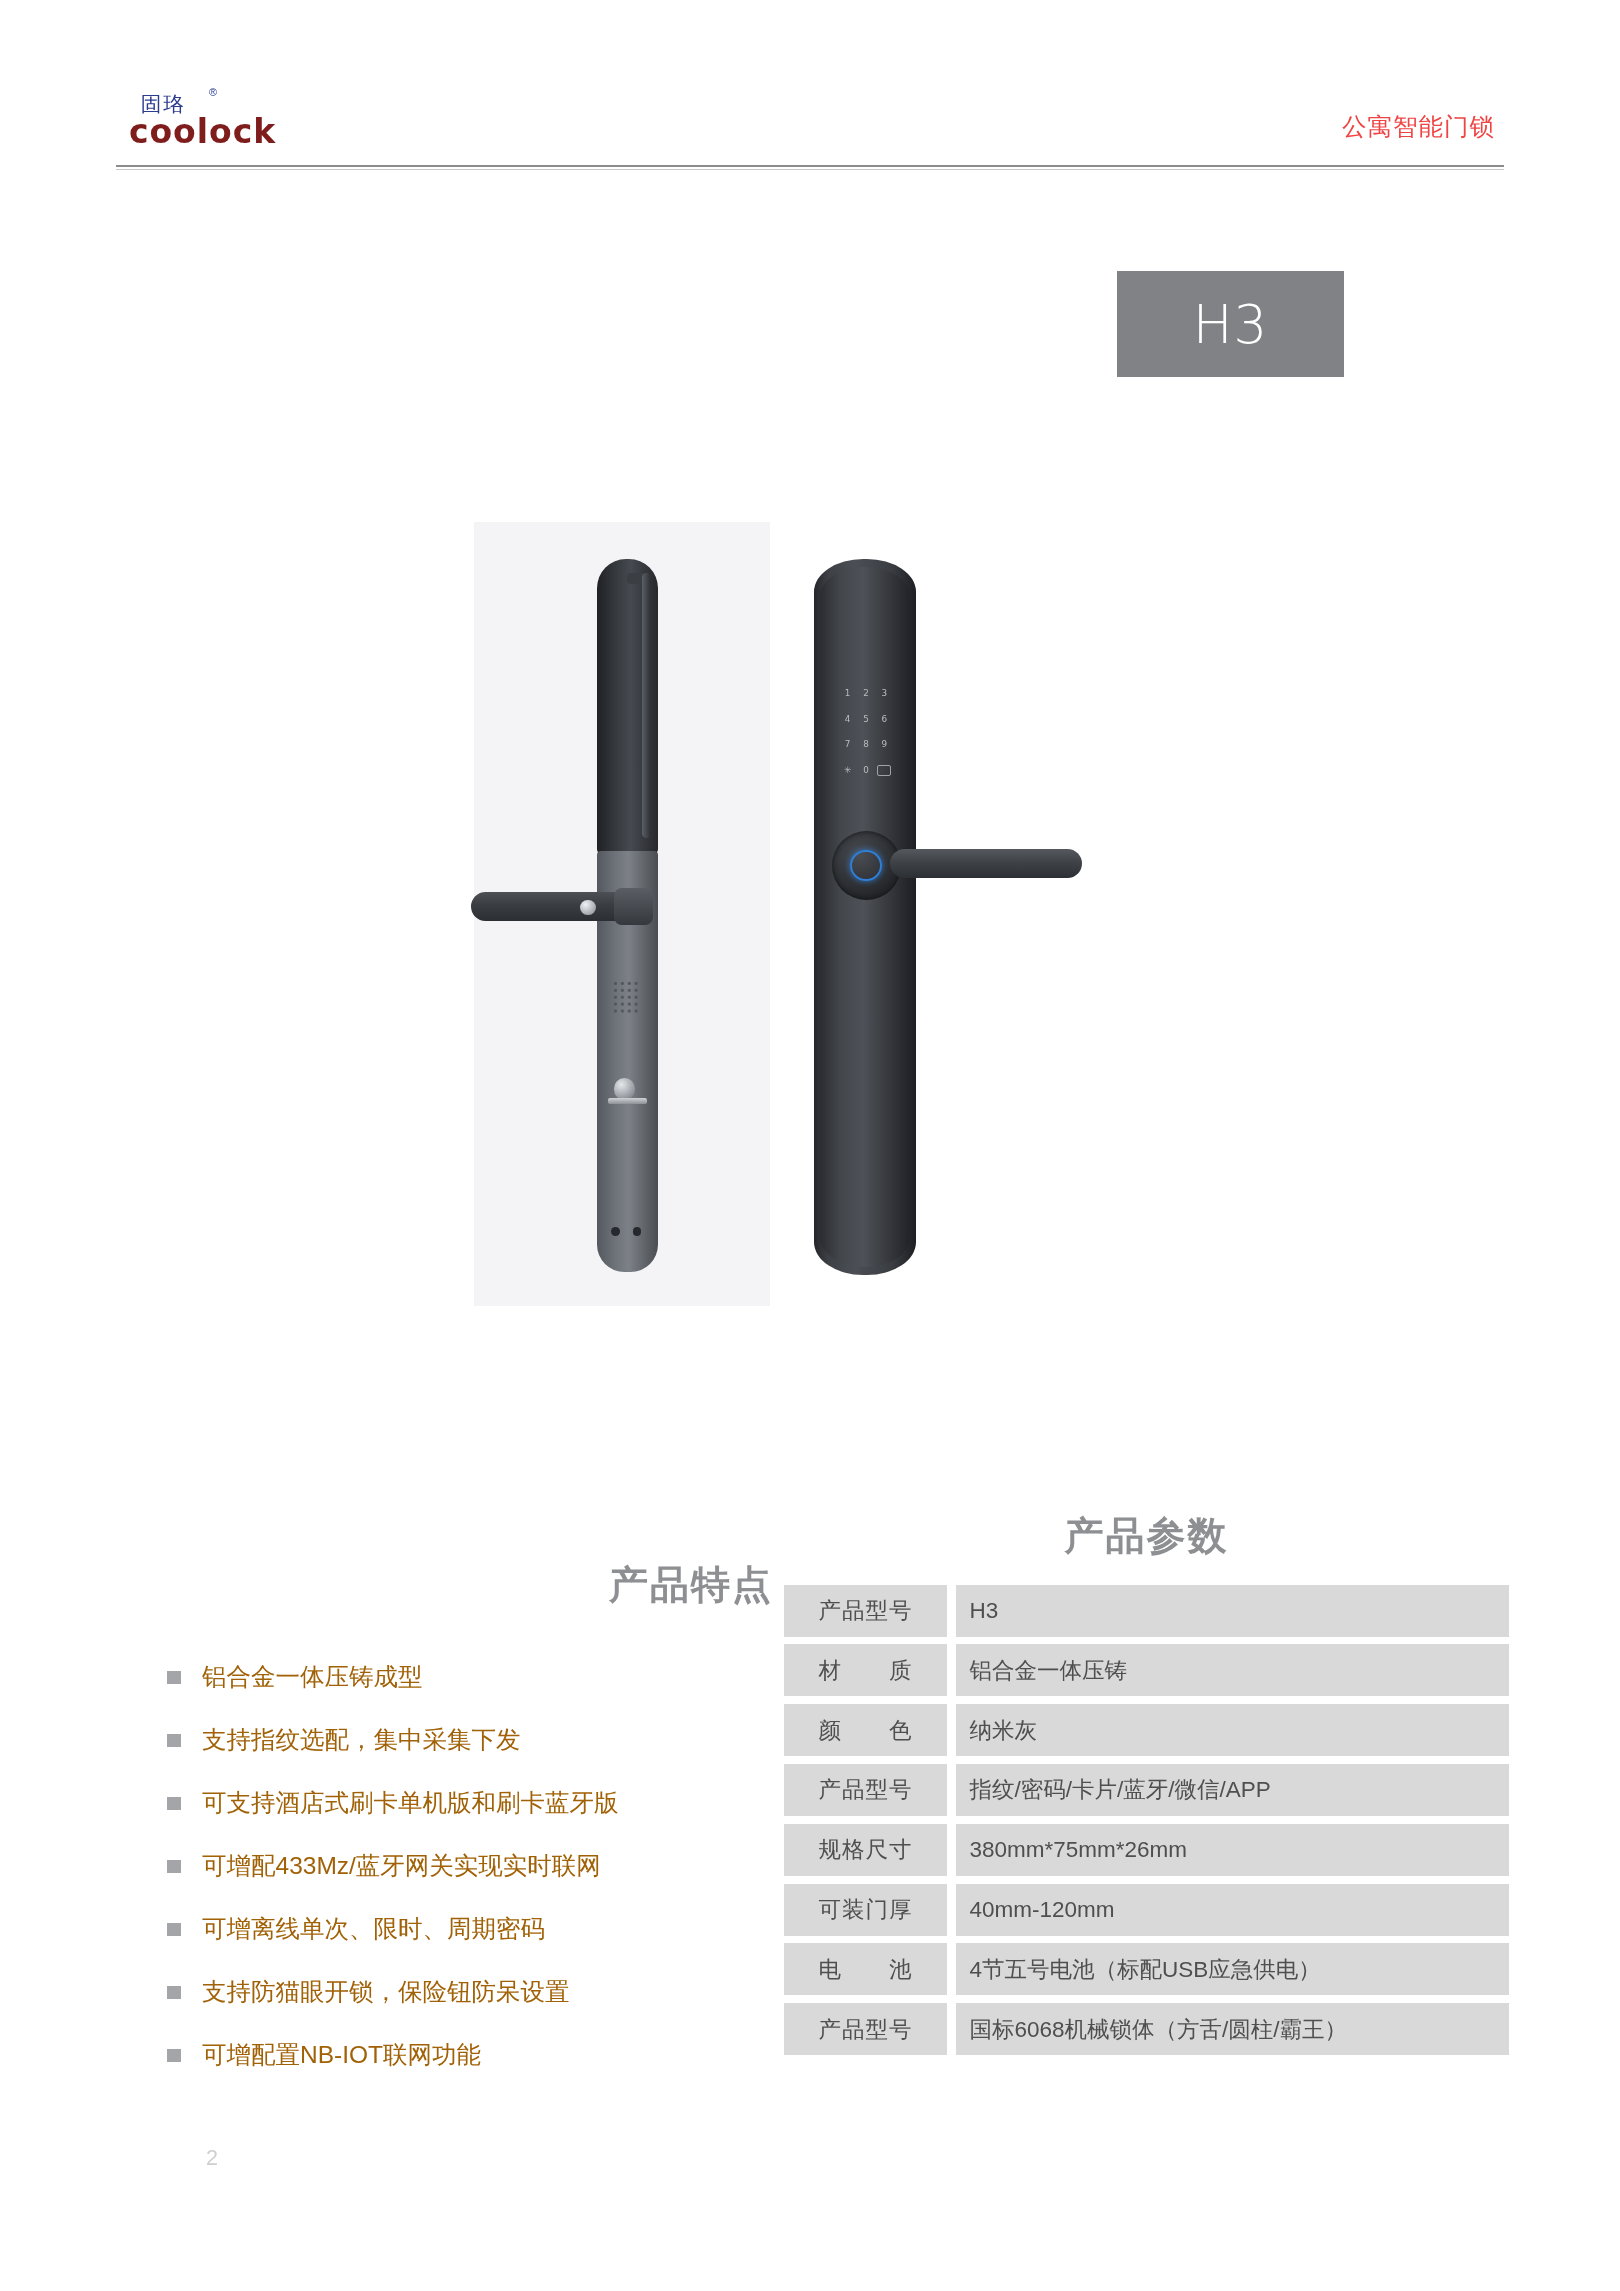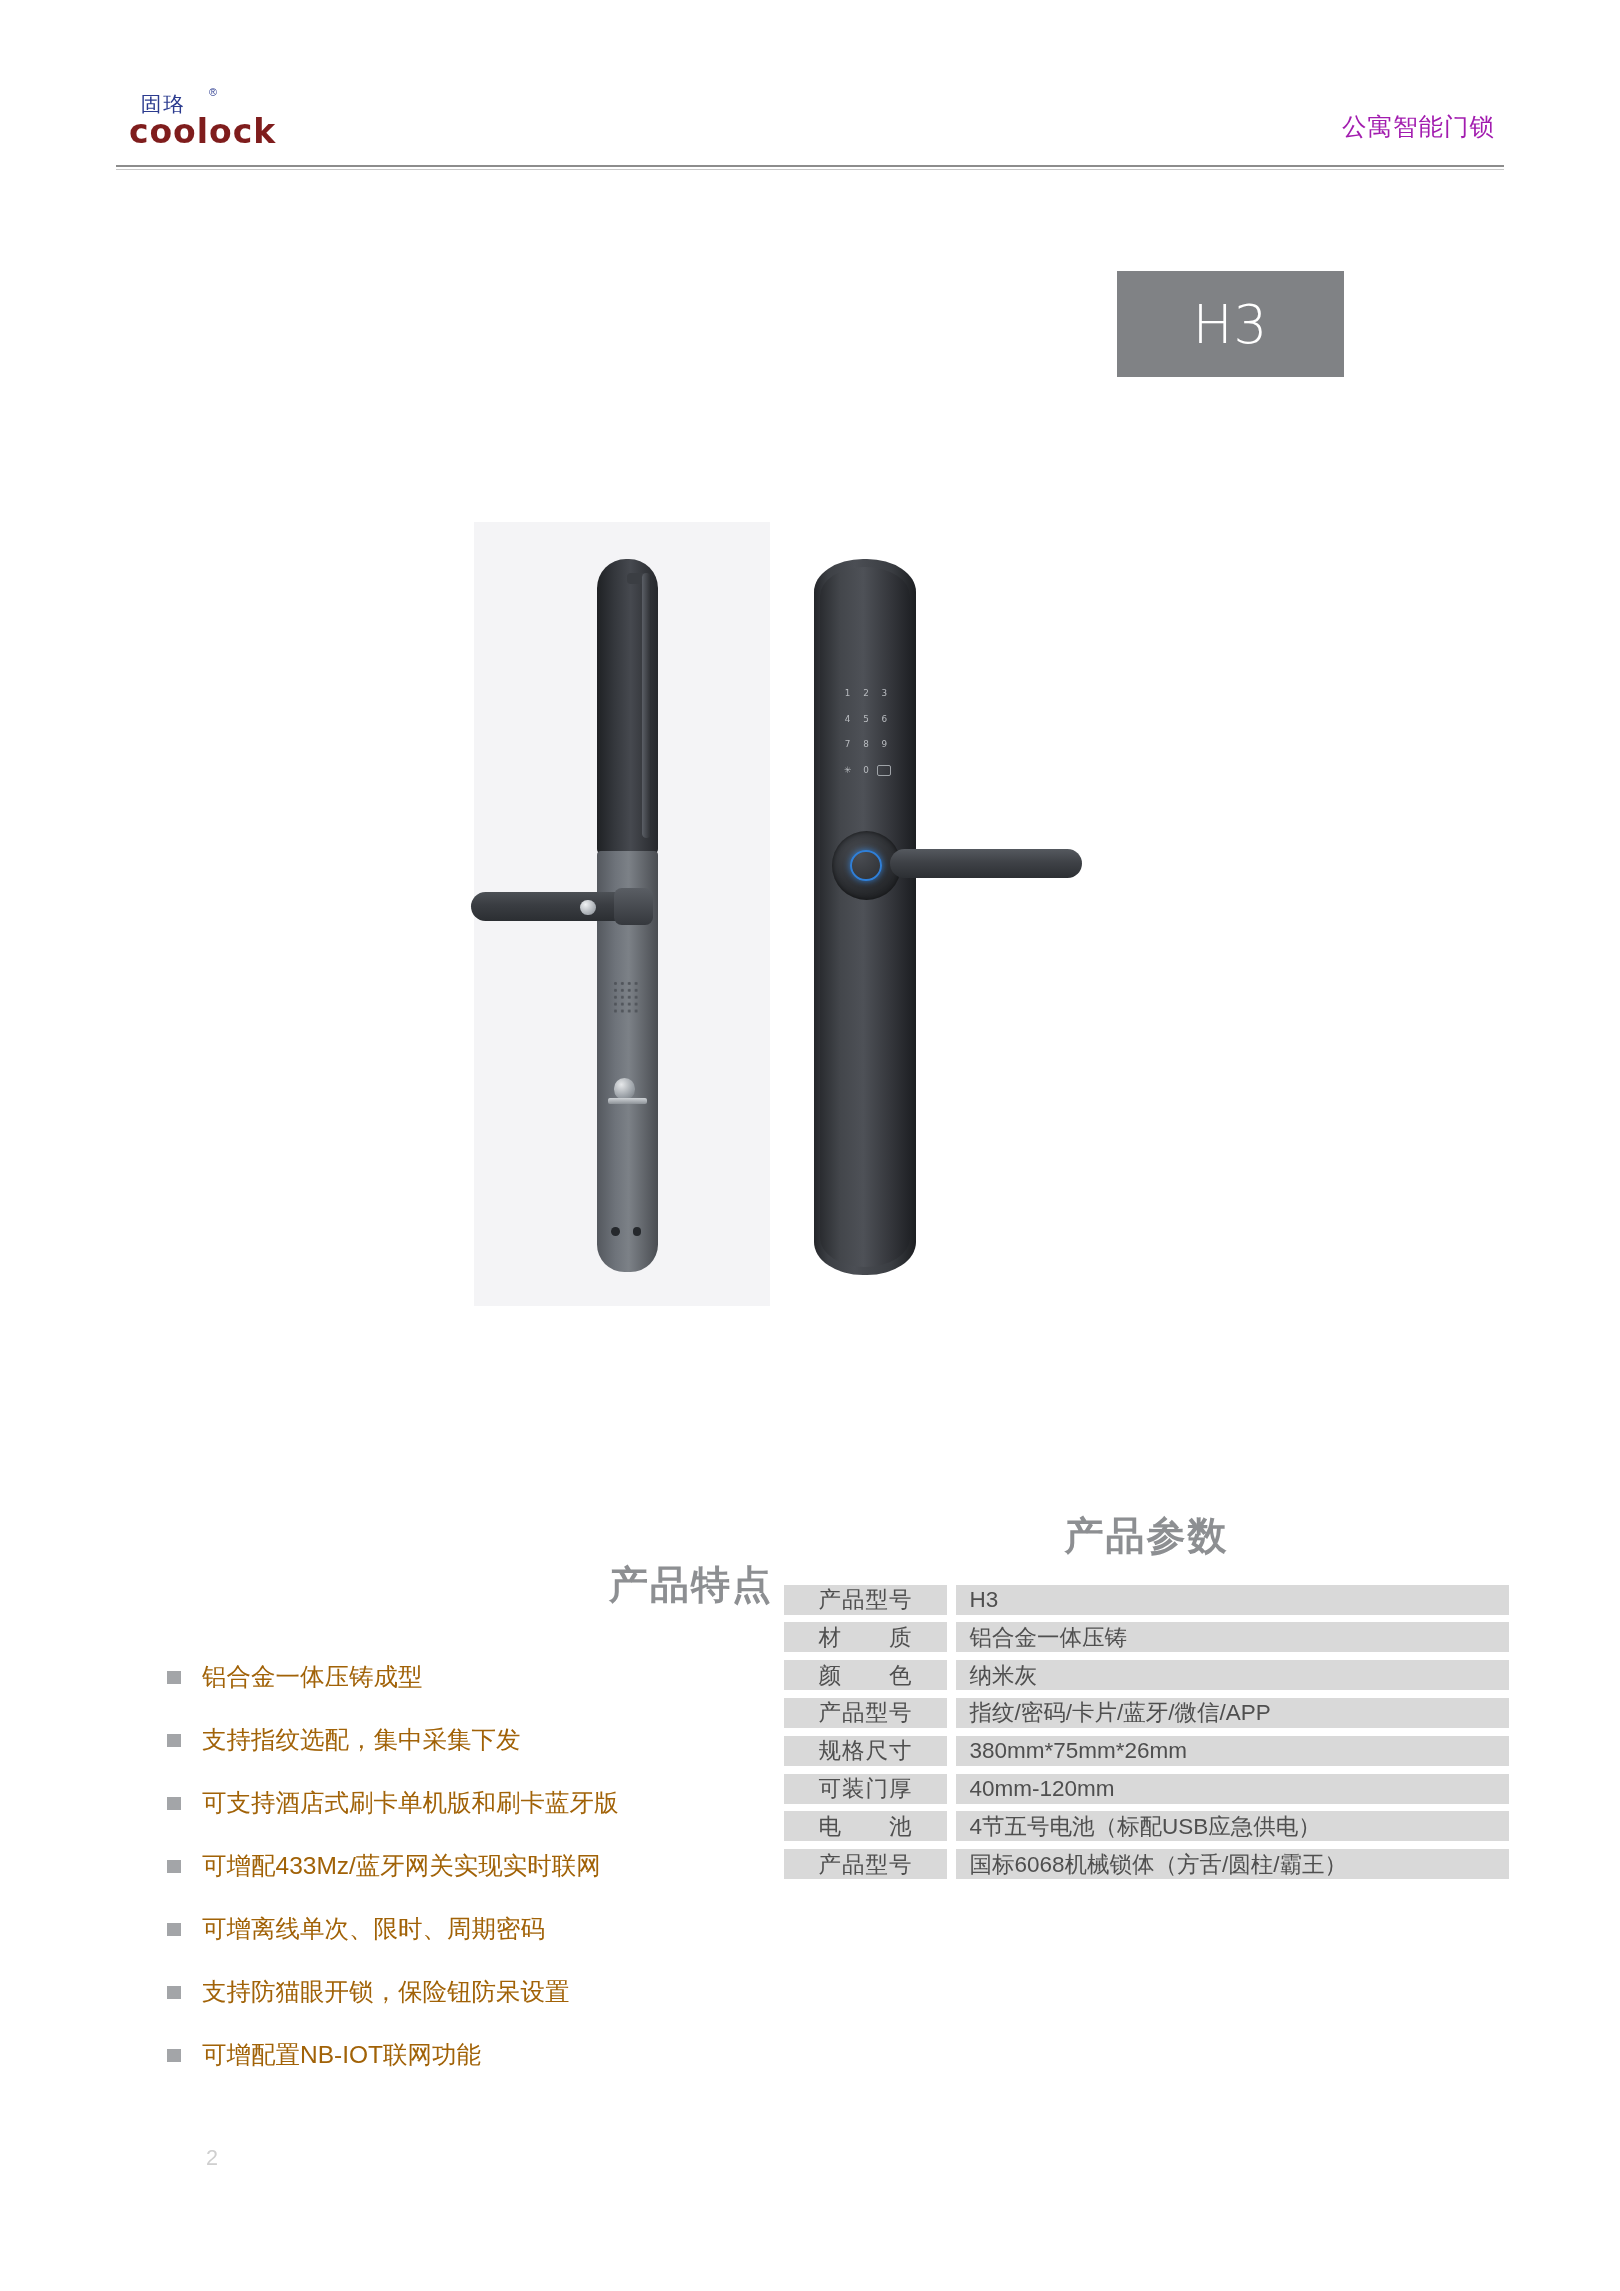--- a/index.html
+++ b/index.html
@@ -57,21 +57,21 @@
     color: #7f1d1d;
     letter-spacing: 1px;
     line-height: 33px;
     white-space: nowrap;
   }
   .header-title {
     position: absolute;
     right: 125px;
     top: 21.6px;
     font-size: 24.5px;
-    color: #a21caf;
+    color: #ef4444;
     letter-spacing: 1px;
     white-space: nowrap;
   }
   .header-rule {
     position: absolute;
     left: 116px;
     right: 116px;
     top: 165px;
     height: 5.9px;
   }
@@ -371,21 +371,21 @@
     width: 725px;
   }
   .params .sec-title {
     text-align: center;
     margin: 0 0 21.6px 0;
   }
   .param-row {
     display: flex;
     align-items: stretch;
     margin-bottom: 7.8px;
-    height: 30px;
+    height: 52px;
   }
   .param-key {
     width: 163px;
     background: #d9d9d9;
     color: #4f4f4f;
     font-size: 22.5px;
     display: flex;
     align-items: center;
     justify-content: center;
     letter-spacing: 1px;

